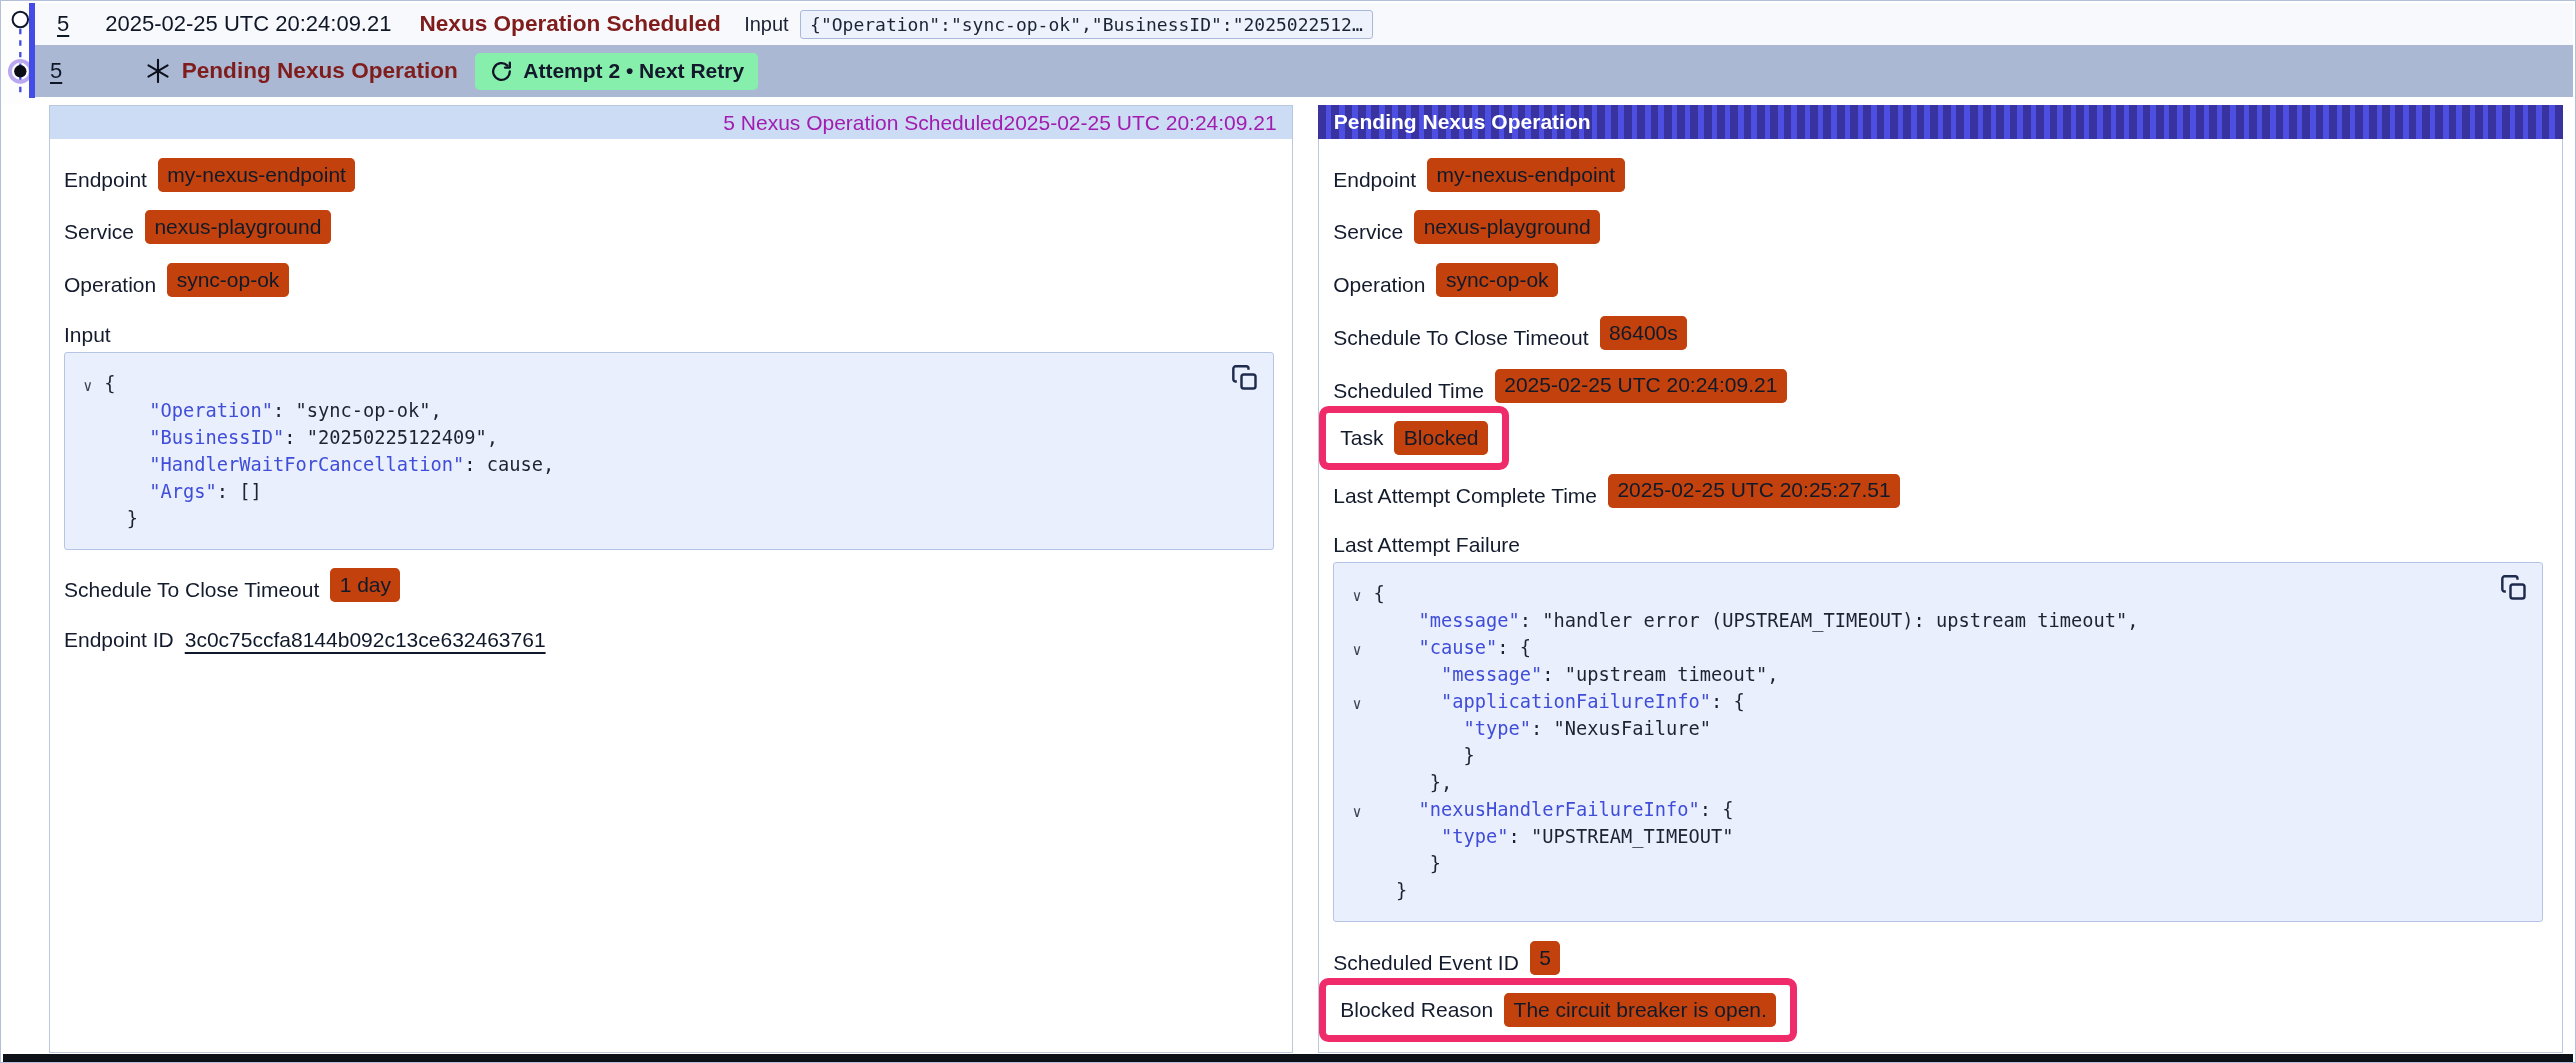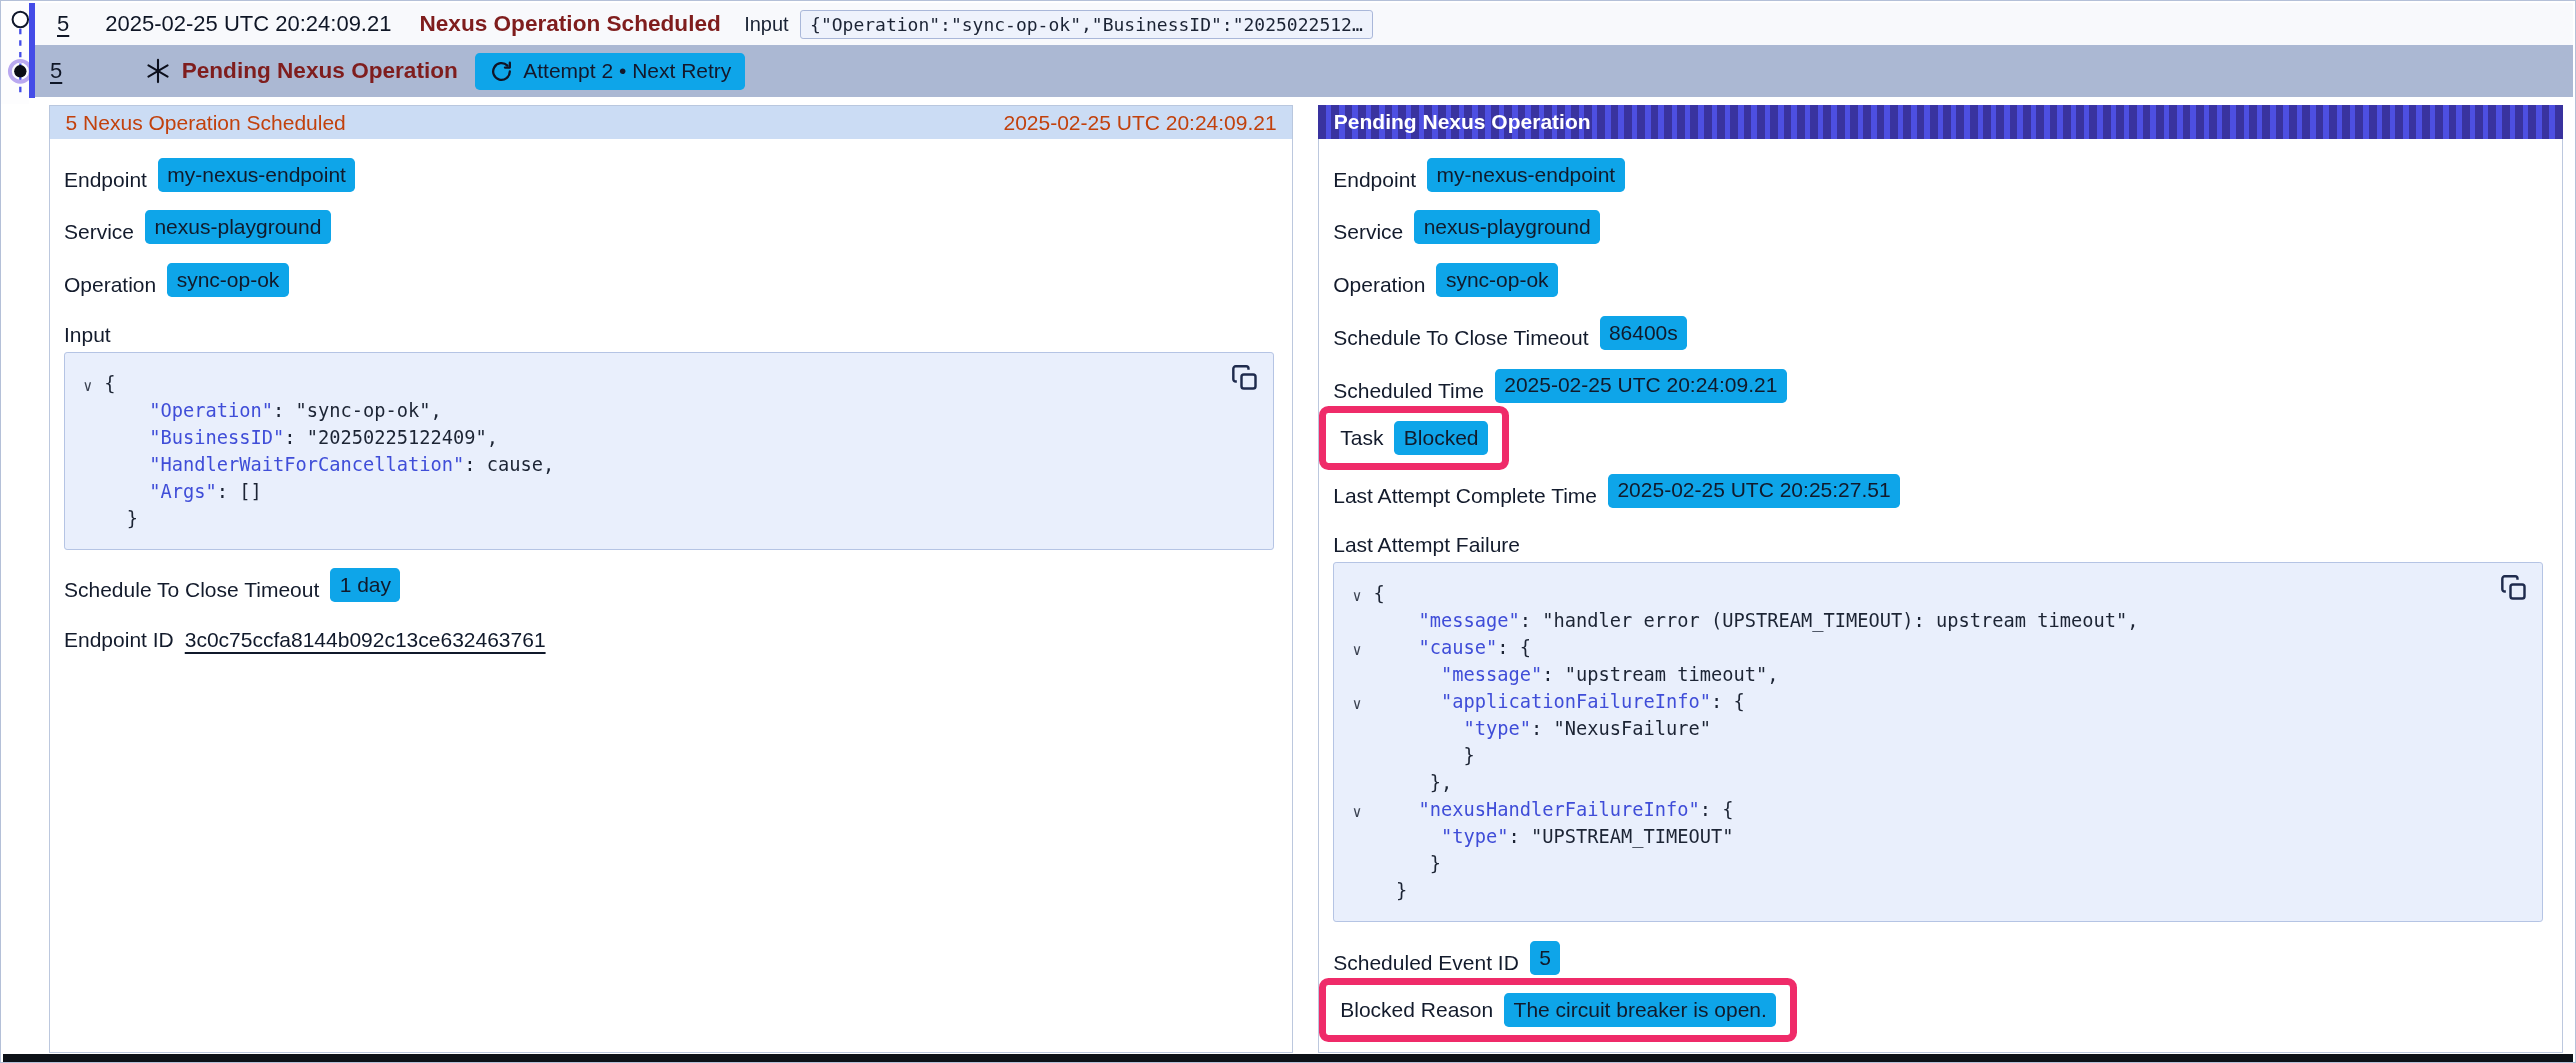--- a/index.html
+++ b/index.html
@@ -29,43 +29,43 @@
   .row-input-label { margin-left:23.4px; font-size:20px; color:#1a2334; }
   .input-preview {
     margin-left:11px; font-family:"DejaVu Sans Mono",monospace; font-size:18px; color:#1b2334;
     background:#eef2fc; border:1.6px solid #a9b7d9; border-radius:3.1px; padding:3.1px 9.4px;
     max-width:608px; white-space:nowrap; overflow:hidden;
   }
   .asterisk-wrap { margin-left:82px; display:flex; align-items:center; }
   .pending-row .row-title { margin-left:9.4px; }
   .retry-badge {
     margin-left:17px; display:inline-flex; align-items:center; gap:9.4px;
-    background:#0ea5e9; border-radius:4.7px; padding:4.7px 14px; height:37px;
-    font-size:21px; font-weight:400; color:#14182b;
+    background:#86efac; border-radius:4.7px; padding:4.7px 14px; height:37px;
+    font-size:21px; font-weight:700; color:#14182b;
   }
   
   .panels { position:absolute; top:104px; left:48px; right:12.5px; bottom:9.4px; display:flex; gap:25px; z-index:0; }
   .panel { flex:1; display:flex; flex-direction:column; min-width:0; }
   .panel-header {
     height:34px; flex:0 0 34px; display:flex; align-items:center; justify-content:space-between;
     padding:0 15.6px; font-size:21px;
   }
-  .panel-header.left { background:#cbdcf4; color:#c2410c; border:0.8px solid #b9c7de; border-bottom:none; }
+  .panel-header.left { background:#cbdcf4; color:#a21caf; border:0.8px solid #b9c7de; border-bottom:none;justify-content:flex-end; }
   .panel-header.left .ph-title { font-weight:500; }
   .panel-header.left .ph-ts { font-weight:400; }
   .panel-header.striped {
     background:repeating-linear-gradient(90deg,#39339f 0 7.8px,#4d4fe2 7.8px 13.3px);
     color:#fff; font-weight:700;
   }
   .panel-body { flex:1; background:#fff; border:0.8px solid #bcc8de; border-top:none; padding:18.7px 15.6px 0 14px; overflow:visible; }
   .frow { display:flex; align-items:flex-end; gap:11px; min-height:31px; margin-bottom:18.7px; }
   .frow.tight { margin-bottom:4.7px; }
   .flabel { font-size:21px; color:#131b2c; white-space:nowrap; }
   .chip {
-    background:#0ea5e9; border-radius:4.7px; padding:3.9px 9.4px;
+    background:#c2410c; border-radius:4.7px; padding:3.9px 9.4px;
     font-size:21px; line-height:1.25; color:#111a2b; white-space:nowrap;
   }
   .link-value { font-size:21px; color:#10192b; text-decoration:underline; text-underline-offset:4.7px; cursor:pointer; }
   
   .annotated {
     display:inline-flex; align-items:center; gap:11px; background:#fff;
     border:7px solid #ef2b69; border-radius:9.4px; padding:7.8px 14px;
     margin:-15px 0 -15px -14px; position:relative; z-index:3;
   }
   

